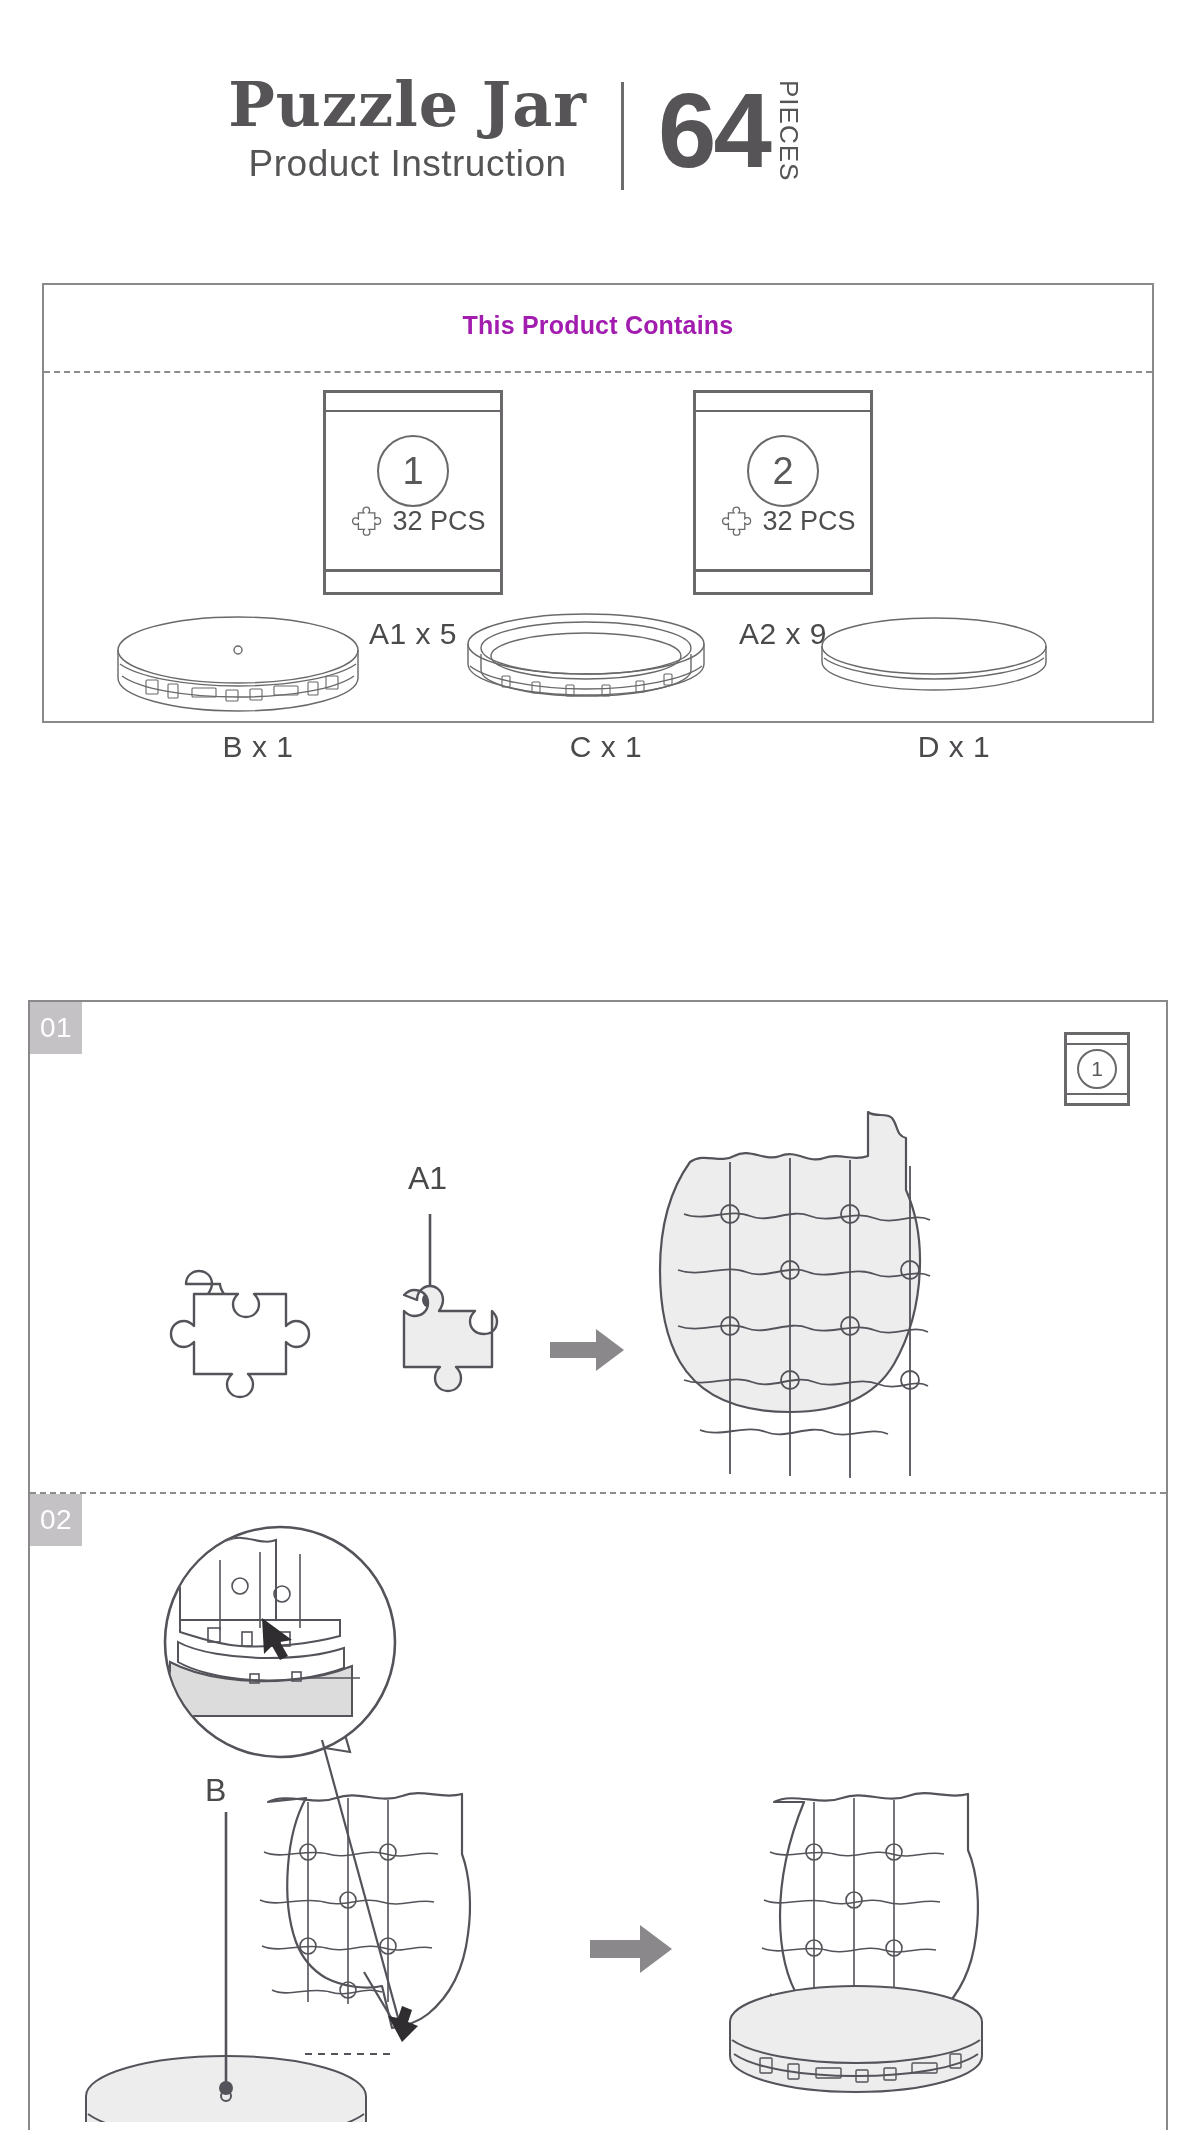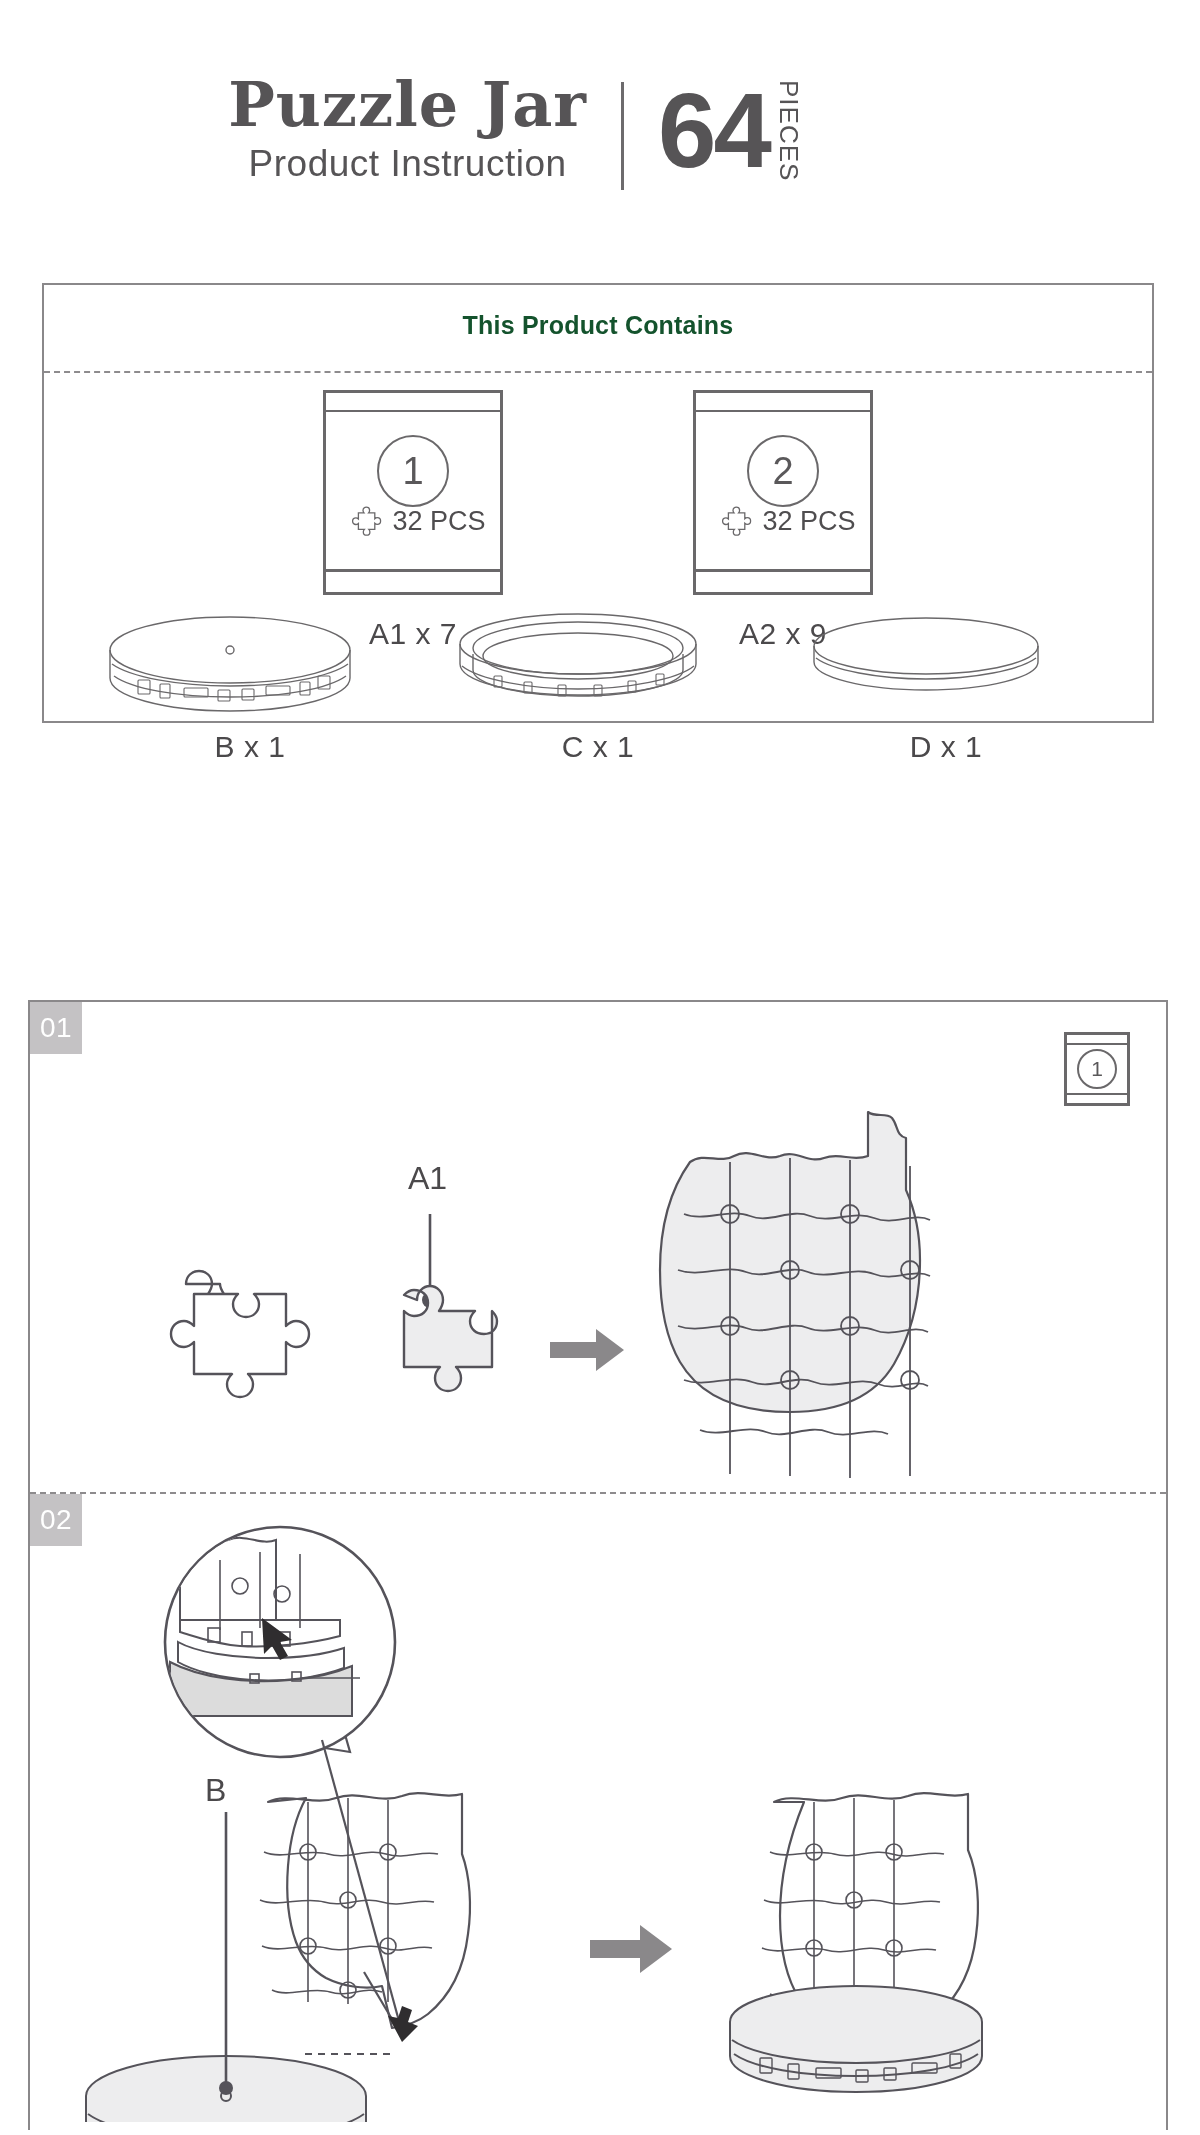--- a/index.html
+++ b/index.html
@@ -99,21 +99,21 @@
     width: 1112px;
     height: 440px;
     border: 2px solid #8a888a;
     background: #fff;
     box-sizing: border-box;
   }
   .contains-title {
     text-align: center;
     font-weight: bold;
     font-size: 25px;
-    color: #14532d;
+    color: #a21caf;
     margin-top: 26px;
     letter-spacing: 0.2px;
   }
   .dashed-sep {
     position: absolute;
     left: 0; right: 0;
     top: 86px;
     border-top: 2px dashed #8d8b8d;
   }
   .bags-row {
@@ -182,21 +182,21 @@
   .part-label {
     margin-top: 22px;
     font-size: 30px;
     color: #4b494b;
     letter-spacing: 0.5px;
     font-family: "Liberation Sans", sans-serif;
   }
   .parts-row {
     position: absolute;
     top: 325px;
-    left: 0;
+    left: 8px;
     width: 100%;
     display: flex;
     justify-content: center;
     gap: 48px;
   }
   .part-cell {
     text-align: center;
     width: 300px;
   }
   .part-cell .part-label { margin-top: 10px; }
@@ -303,21 +303,21 @@
           <div class="seal-top"></div>
           <div class="seal-bottom"></div>
           <div class="bag-circle">1</div>
           <div class="bag-pcs-row">
             <svg width="34" height="38" viewBox="0 0 34 38">
               <path d="M11 4.5c0-2.1 1.6-3.3 3.3-3.3s3.3 1.2 3.3 3.3c0 1-.5 1.7-1 2.3h6.2v6c.7-.6 1.5-1.1 2.5-1.1 2.1 0 3.3 1.6 3.3 3.3s-1.2 3.3-3.3 3.3c-1 0-1.8-.5-2.5-1.1v6.2h-6c.6.7 1.1 1.5 1.1 2.5 0 2.1-1.6 3.3-3.3 3.3s-3.3-1.2-3.3-3.3c0-1 .5-1.8 1.1-2.5H6.4v-6c-.7.6-1.5 1.1-2.5 1.1-2.1 0-3.3-1.6-3.3-3.3s1.2-3.3 3.3-3.3c1 0 1.8.5 2.5 1.1V6.8H12c-.5-.6-1-1.3-1-2.3z" fill="#fff" stroke="#6a686a" stroke-width="1.3"></path>
             </svg>
             <span class="bag-pcs-text">32 PCS</span>
           </div>
         </div>
-        <div class="part-label">A1 x 7</div>
+        <div class="part-label">A1 x 5</div>
       </div>
 
       <div class="bag-cell">
         <div class="bag">
           <div class="seal-top"></div>
           <div class="seal-bottom"></div>
           <div class="bag-circle">2</div>
           <div class="bag-pcs-row">
             <svg width="34" height="38" viewBox="0 0 34 38">
               <path d="M11 4.5c0-2.1 1.6-3.3 3.3-3.3s3.3 1.2 3.3 3.3c0 1-.5 1.7-1 2.3h6.2v6c.7-.6 1.5-1.1 2.5-1.1 2.1 0 3.3 1.6 3.3 3.3s-1.2 3.3-3.3 3.3c-1 0-1.8-.5-2.5-1.1v6.2h-6c.6.7 1.1 1.5 1.1 2.5 0 2.1-1.6 3.3-3.3 3.3s-3.3-1.2-3.3-3.3c0-1 .5-1.8 1.1-2.5H6.4v-6c-.7.6-1.5 1.1-2.5 1.1-2.1 0-3.3-1.6-3.3-3.3s1.2-3.3 3.3-3.3c1 0 1.8.5 2.5 1.1V6.8H12c-.5-.6-1-1.3-1-2.3z" fill="#fff" stroke="#6a686a" stroke-width="1.3"></path>

